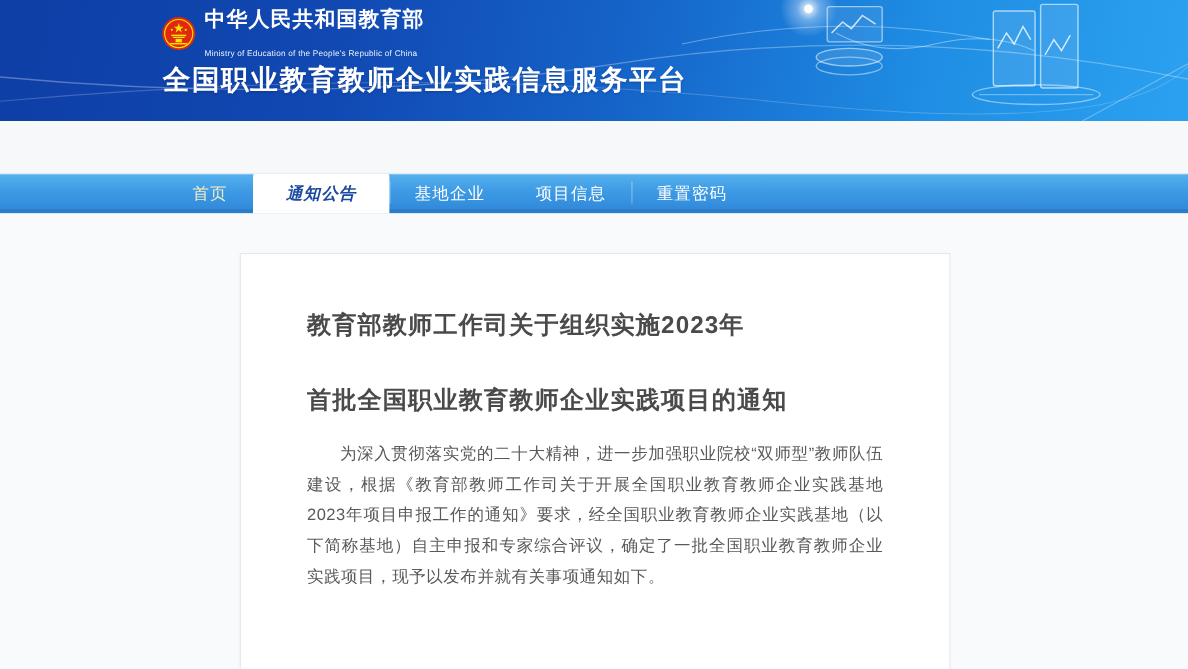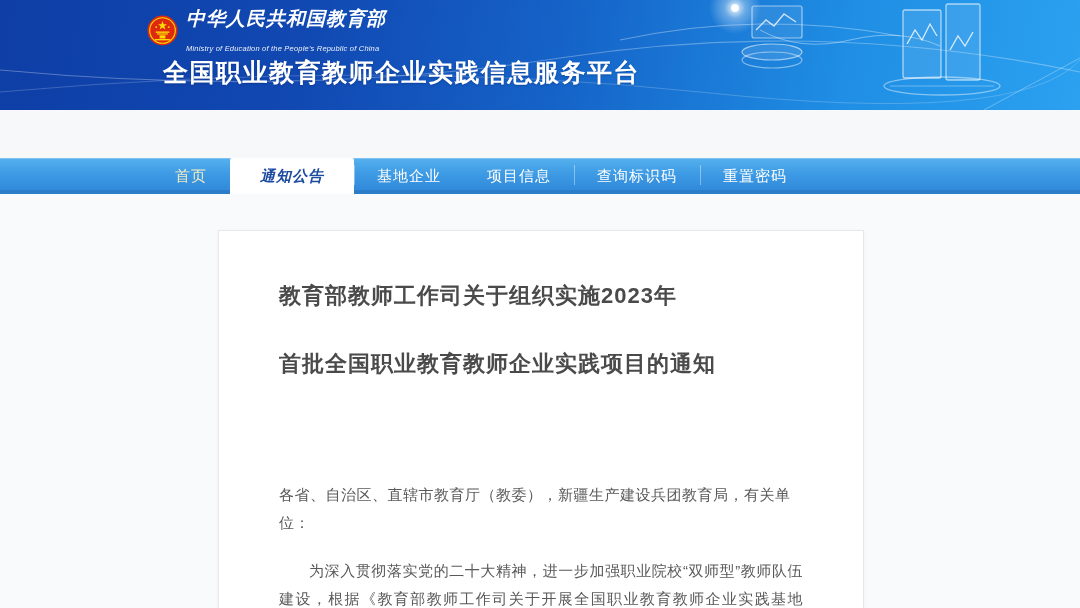--- a/index.html
+++ b/index.html
@@ -17,28 +17,27 @@
     width: 100%; height: 110px;
     background: linear-gradient(100deg, #0e3ea6 0%, #1148b2 28%, #1563c8 52%, #1f8ee4 78%, #2ba1f0 100%);
     overflow: hidden;
   }
   .header-deco { position: absolute; inset: 0; pointer-events: none; }
   .brand-row {
     position: absolute; top: 8px; left: 147px;
     display: flex; align-items: center;
   }
   .emblem { width: 31px; height: 31px; display: block; }
-  .brand-text { margin-left: 8px; color: #ffffff; font-style: italic; }
+  .brand-text { margin-left: 8px; color: #ffffff; }
   .brand-cn { font-size: 19px; font-weight: 700; letter-spacing: 1px; line-height: 22px; }
   .brand-en { font-size: 7.5px; letter-spacing: .2px; opacity: .92; margin-top: 14px; }
   .platform-title {
     position: absolute; top: 56px; left: 148px;
     color: #ffffff; font-size: 25px; font-weight: 700; letter-spacing: 1.5px;
     text-shadow: 0 1px 2px rgba(0,30,90,.35);
-    margin-left: 15px;
   }
 
   
   .main-nav {
     position: relative;
     width: 100%; height: 36px;
     background: linear-gradient(#55b1ed 0%, #3d9ae4 45%, #2e86d8 100%);
     box-shadow: inset 0 -4px 0 #2b7cc9, inset 0 1px 0 rgba(255,255,255,.25);
     display: flex; align-items: stretch;
     padding-left: 152px; box-sizing: border-box;
@@ -164,26 +163,24 @@
     </div>
 
     <div class="platform-title">全国职业教育教师企业实践信息服务平台</div>
   </header>
 
   <nav class="main-nav">
     <a class="nav-item home">首页</a>
     <a class="nav-item active">通知公告</a>
     <a class="nav-item sep">基地企业</a>
     <a class="nav-item">项目信息</a>
-    <a class="nav-item sep">查询标识码</a>
     <a class="nav-item sep">重置密码</a>
   </nav>
 
   <main class="content">
     <article class="notice-card">
       <h1 class="notice-title line1">教育部教师工作司关于组织实施2023年</h1>
       <h1 class="notice-title line2">首批全国职业教育教师企业实践项目的通知</h1>
-      <p class="notice-greeting">各省、自治区、直辖市教育厅（教委），新疆生产建设兵团教育局，有关单位：</p>
       <p class="notice-body">为深入贯彻落实党的二十大精神，进一步加强职业院校“双师型”教师队伍建设，根据《教育部教师工作司关于开展全国职业教育教师企业实践基地2023年项目申报工作的通知》要求，经全国职业教育教师企业实践基地（以下简称基地）自主申报和专家综合评议，确定了一批全国职业教育教师企业实践项目，现予以发布并就有关事项通知如下。</p>
     </article>
   </main>
 
 </div>
 
 </body></html>

